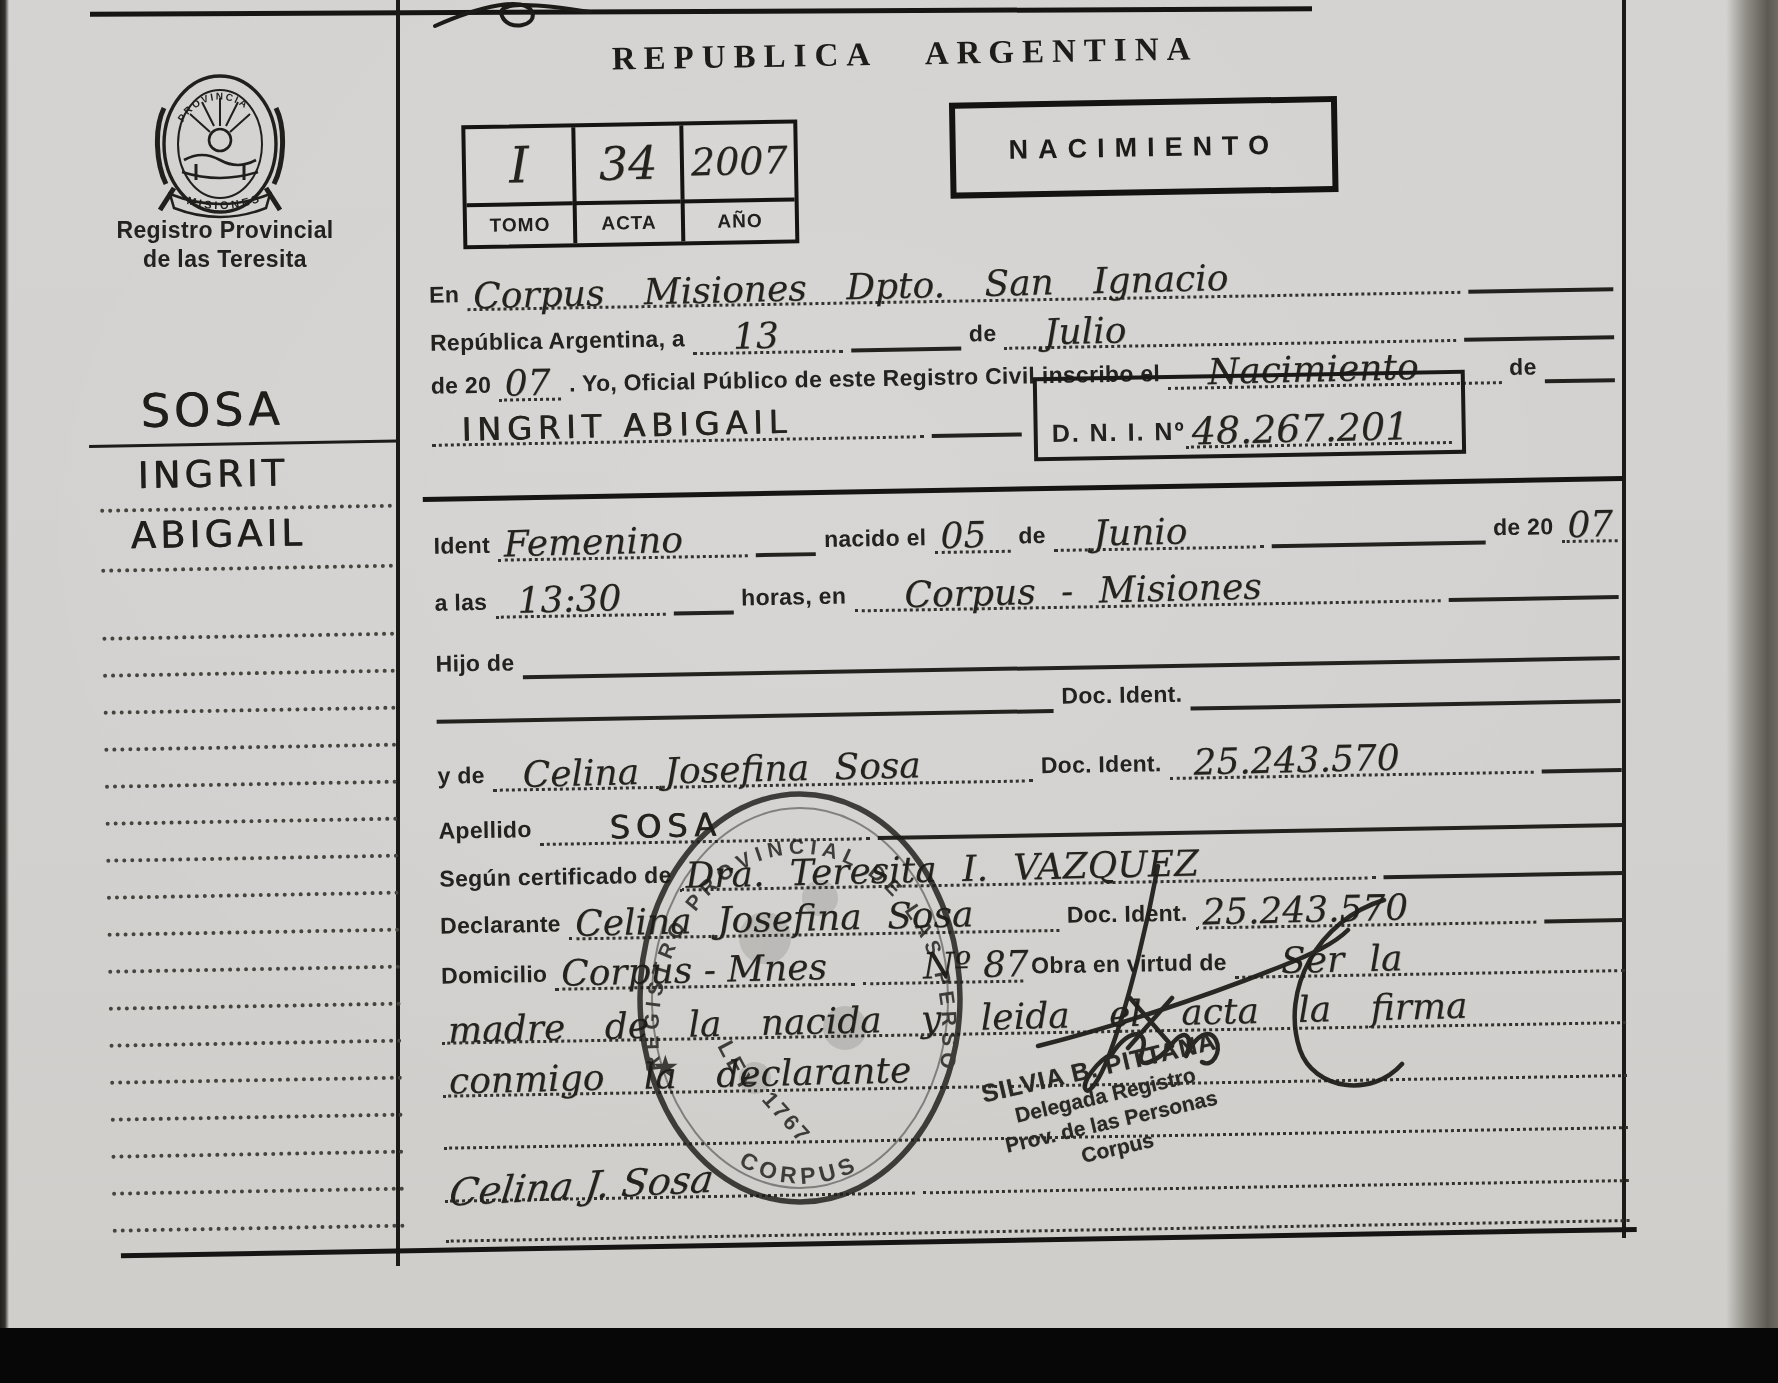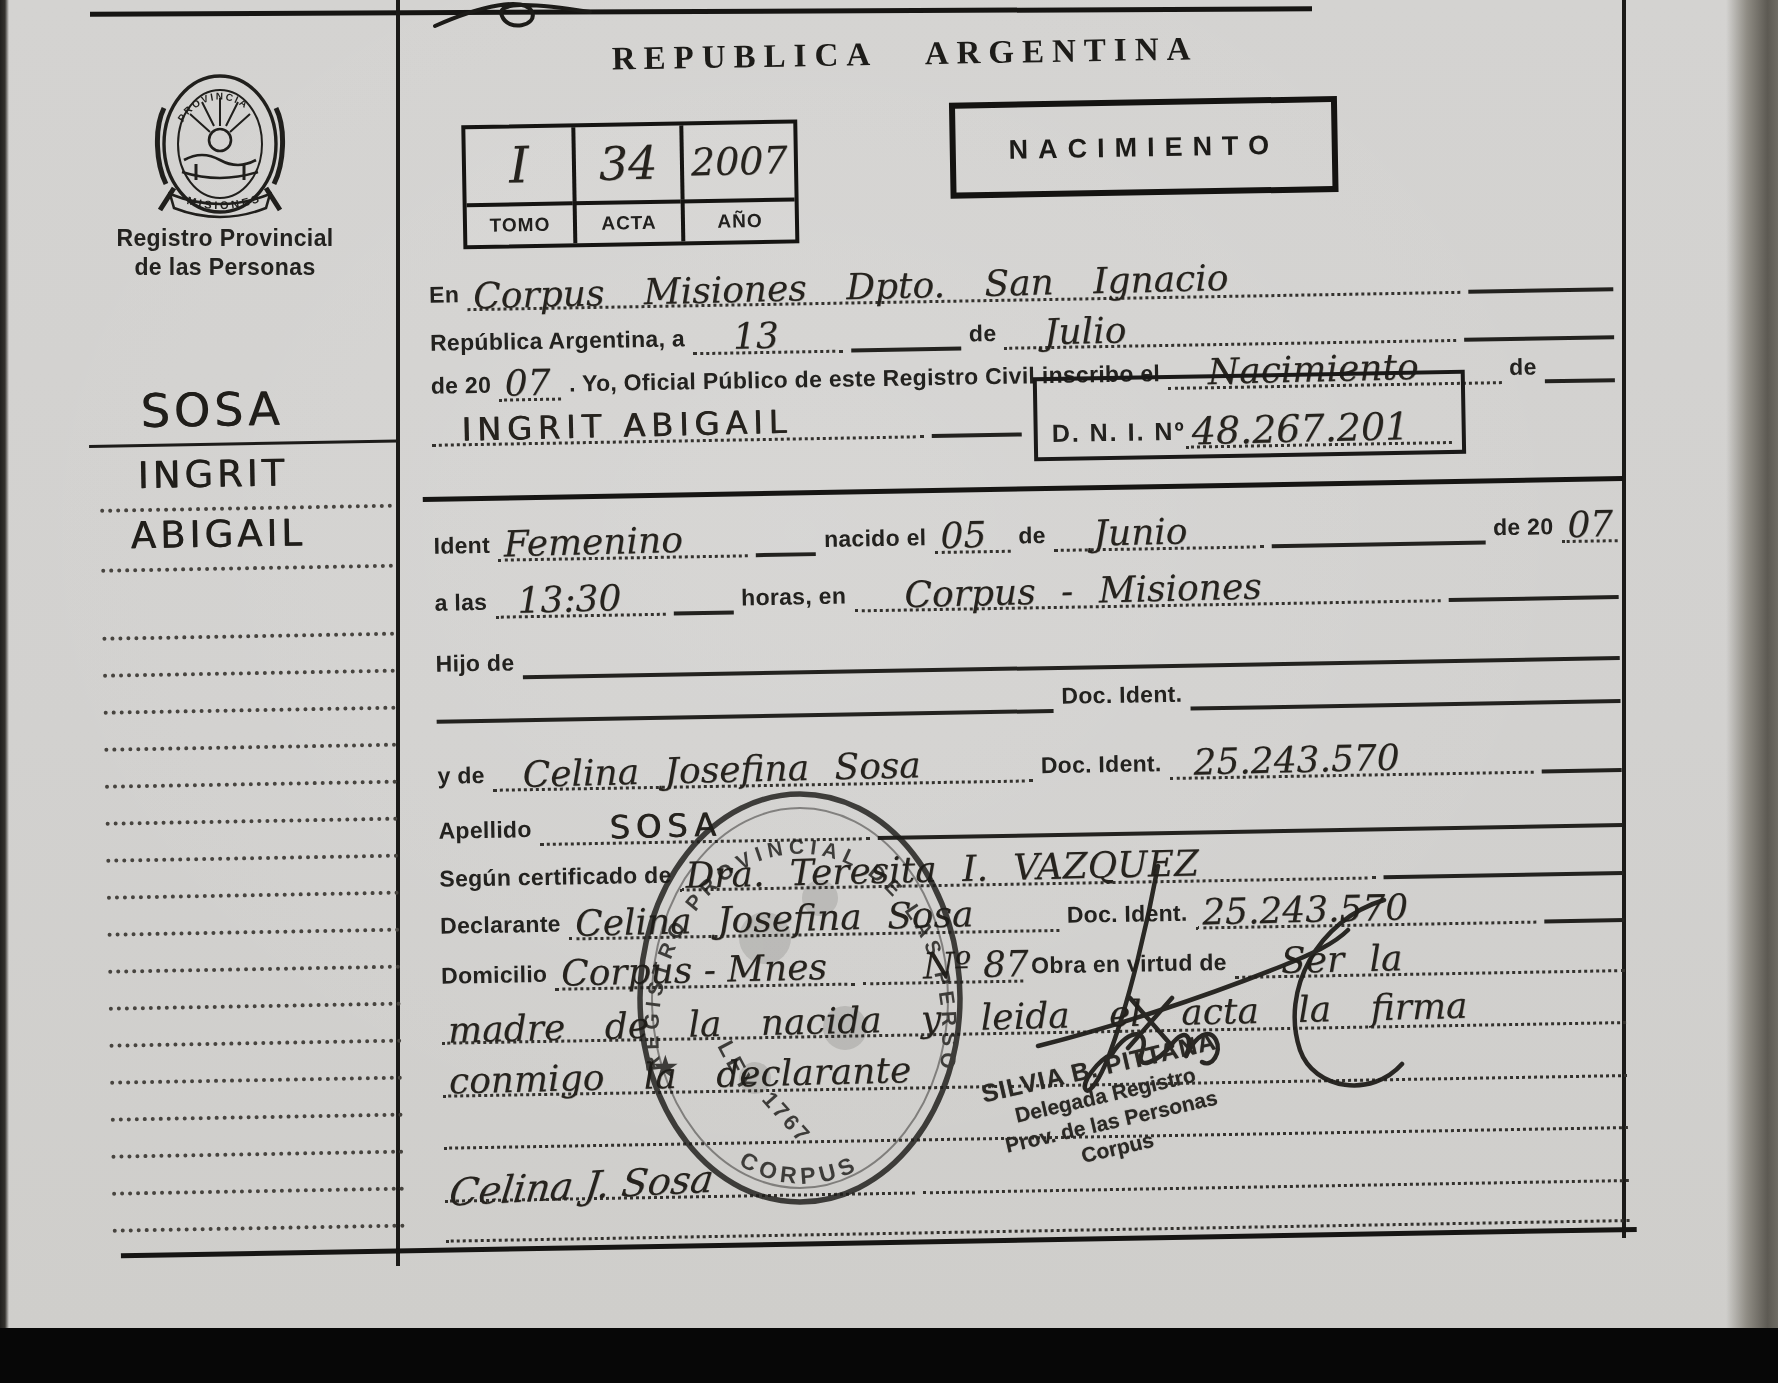--- a/index.html
+++ b/index.html
@@ -27,21 +27,21 @@
   .bottom-strip{
     position:absolute;left:0;top:1328px;width:1778px;height:55px;background:#070707;
   }
   
   .v-border-left{position:absolute;left:396px;top:0;width:4px;height:1266px;background:#1b1a18;}
   .v-border-right{position:absolute;left:1622px;top:0;width:4px;height:1238px;background:#1b1a18;}
   .top-rule{position:absolute;left:90px;top:9px;width:1222px;height:5px;background:#161513;transform:rotate(-0.25deg);}
   .bottom-rule{position:absolute;left:-315px;top:1248px;width:1516px;height:5px;background:#161513;}
   
   .seal-wrap{position:absolute;left:150px;top:68px;width:140px;height:152px;}
-  .registry-name{position:absolute;left:100px;top:224px;width:250px;text-align:center;
+  .registry-name{position:absolute;left:100px;top:216px;width:250px;text-align:center;
     font-weight:bold;font-size:23px;line-height:29px;letter-spacing:0.4px;color:#23221f;}
   .margin-block{position:absolute;left:88px;top:385px;width:308px;height:880px;transform:rotate(-1deg);transform-origin:0 0;}
   .mname{position:absolute;font-family:"DejaVu Sans",sans-serif;color:#201e1a;
     text-shadow:0.7px 0 0 #201e1a;letter-spacing:4px;}
   .m-surname{left:52px;top:0px;font-size:46px;}
   .m-given1{left:48px;top:70px;font-size:37px;}
   .m-given2{left:40px;top:130px;font-size:37px;}
   .m-underline{position:absolute;left:0;top:60px;width:308px;height:3px;background:#1d1c1a;}
   .mdot{position:absolute;left:10px;width:292px;border-bottom:4px dotted #47443f;height:0;}
   .mdot.d1{top:124px;} .mdot.d2{top:184px;}
@@ -127,21 +127,21 @@
         <textPath href="#sealtop" startOffset="6%">PROVINCIA</textPath>
       </text>
       <text font-size="11" font-weight="bold" fill="#201f1c" letter-spacing="3" font-family="Liberation Sans, sans-serif">
         <textPath href="#sealbot" startOffset="12%">MISIONES</textPath>
       </text>
     </svg>
   </div>
 
   <div class="registry-name">
     <div>Registro Provincial</div>
-    <div>de las Personas</div>
+    <div>de las Teresita</div>
   </div>
 
   <div class="margin-block">
     <div class="mname m-surname">SOSA</div>
     <div class="m-underline"></div>
     <div class="mname m-given1">INGRIT</div>
     <div class="mdot d1"></div>
     <div class="mname m-given2">ABIGAIL</div>
     <div class="mdot d2"></div>
     <div class="mdot" style="top:252px"></div>

